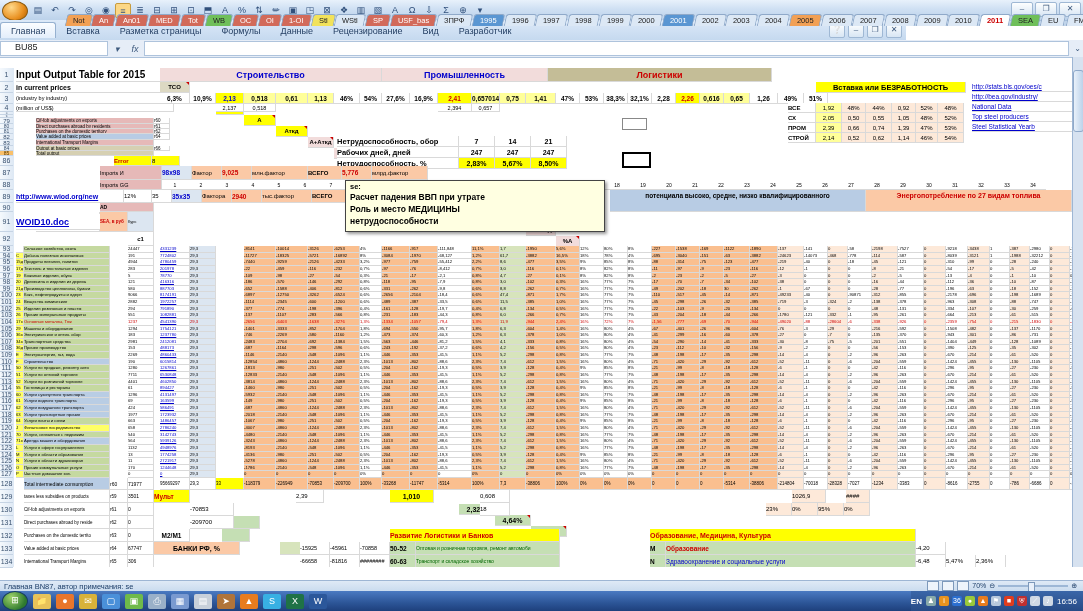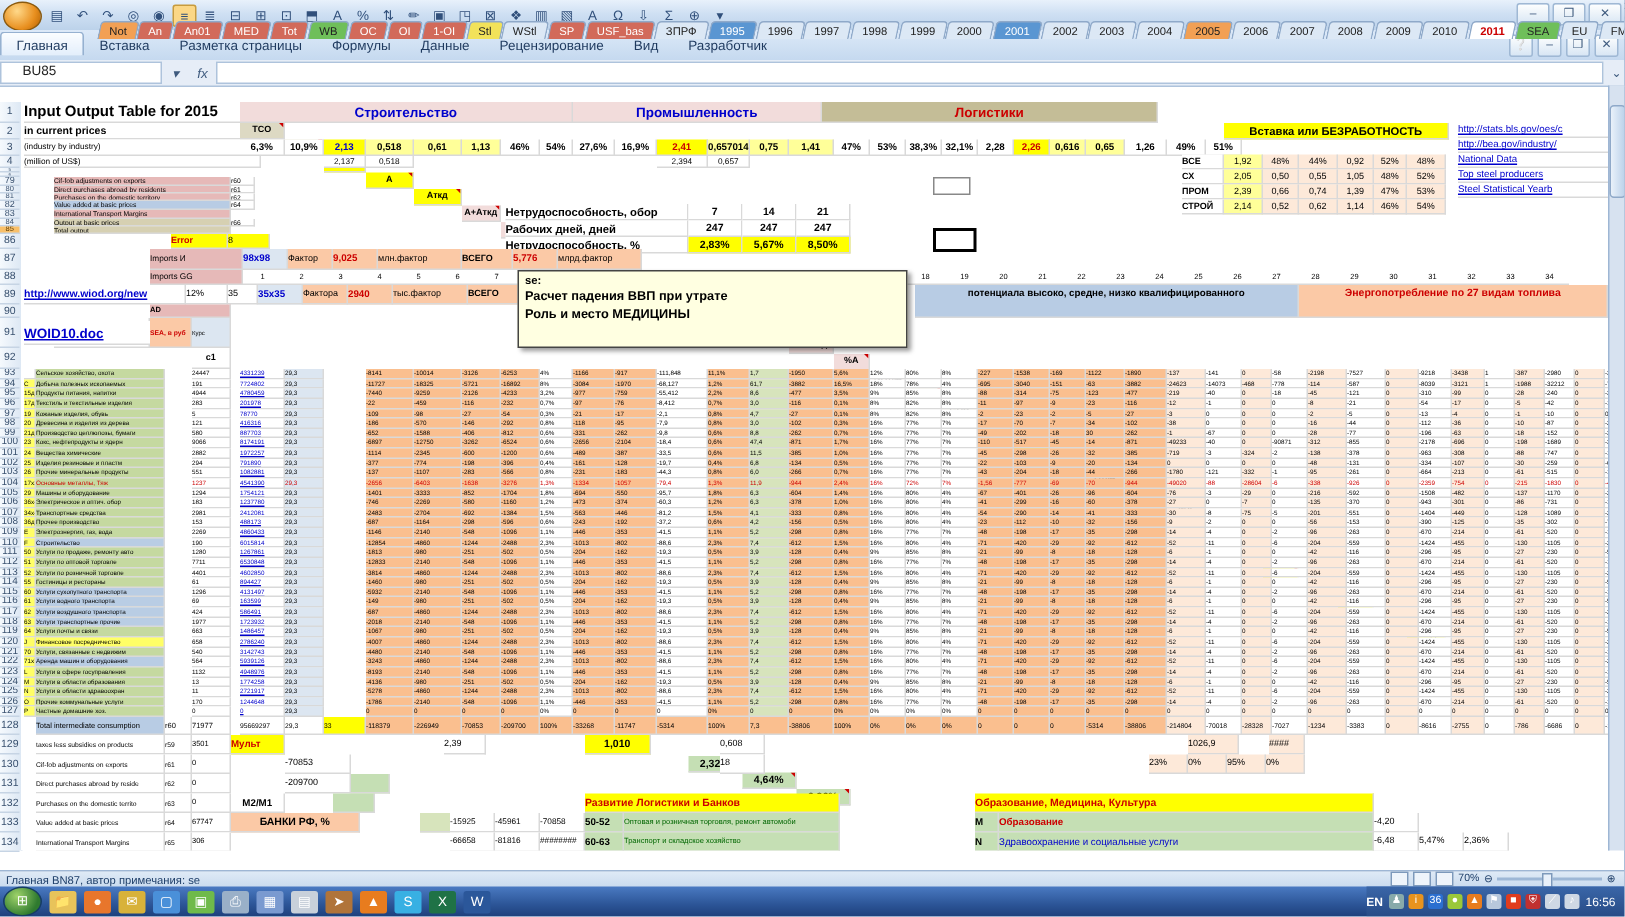--- a/index.html
+++ b/index.html
@@ -8,21 +8,21 @@
   
   #titlebar{left:0;top:0;width:1083px;height:20px;background:linear-gradient(#e8f1fb,#cfe0f3 45%,#bcd2ea);border-bottom:1px solid #a6bedb;}
   #orb{left:2px;top:1px;width:24px;height:18px;border-radius:50%;background:radial-gradient(circle at 35% 30%,#ffd98a,#e88f1f 60%,#b05e00);border:1px solid #8a5a10;}
   .qat{display:flex;align-items:center;gap:1px;position:absolute;left:30px;top:1px;height:18px;}
   .qat .ic{width:16px;height:15px;font-size:9px;line-height:15px;text-align:center;color:#31507b;border-radius:2px;}
   .qat .ic.hl{background:#fbd786;border:1px solid #c79b3e;box-sizing:border-box;}
   #title-text{left:0;top:3px;width:1083px;text-align:center;font-size:9px;color:#3e5a7e;}
   .winbtns{right:2px;top:2px;display:flex;gap:2px;}
   .winbtn{width:20px;height:13px;font-size:8px;line-height:12px;text-align:center;color:#3e5a7e;background:linear-gradient(#fdfefe,#d8e6f4);border:1px solid #9fb8d4;border-radius:2px;}
   
-  #menurow{left:0;top:20px;width:1083px;height:20px;background:linear-gradient(#dce9f8,#c5d9ef);border-bottom:1px solid #96b1d0;}
+  #menurow{left:0;top:20px;width:906px;height:20px;background:linear-gradient(#dce9f8,#c5d9ef);border-bottom:1px solid #96b1d0;}
   .mtab{display:inline-block;padding:3px 10px 2px 10px;font-size:9px;color:#1f3a5f;}
   .mtab.active{background:linear-gradient(#fbfdff,#e3eefb);border:1px solid #96b1d0;border-bottom:none;border-radius:3px 3px 0 0;}
   .ribbtns{position:absolute;right:4px;top:3px;display:flex;gap:3px;}
   
   #formulabar{left:0;top:40px;width:1083px;height:17px;background:#e6edf7;border-bottom:1px solid #aec3dc;display:flex;align-items:center;}
   #namebox{width:92px;height:13px;background:#fff;border:1px solid #aec3dc;font-size:9px;padding-left:14px;color:#222;}
   .fxbtn{width:18px;text-align:center;font-size:9px;font-style:italic;color:#3e5a7e;}
   #formulafield{flex:1;height:13px;background:#fff;border:1px solid #aec3dc;margin-right:14px;}
   #fb-chev{position:absolute;right:2px;top:44px;font-size:8px;color:#3e5a7e;}
   
@@ -1891,20 +1891,21 @@
       <div class="cell grn2" style="left: 652px; top: 487px; width: 250px; height: 13px; font-size: 6.5px; line-height: 13px; text-align: left; color: rgb(0, 0, 204);">Здравоохранение и социальные услуги</div>
       <div class="cell wht" style="left: 902px; top: 487px; width: 30px; height: 13px; font-size: 6px; line-height: 13px;">-6,48</div>
       <div class="cell wht" style="left: 932px; top: 487px; width: 30px; height: 13px; font-size: 6px; line-height: 13px;">5,47%</div>
       <div class="cell wht" style="left: 962px; top: 487px; width: 30px; height: 13px; font-size: 6px; line-height: 13px;">2,36%</div>
       <div class="cell wht blue und bold" style="left: 2px; top: 146px; width: 84px; height: 16px; font-size: 9px; line-height: 16px; text-align: left; border-right: none;">WOID10.doc</div>
       <div style="position: absolute; left: 608px; top: 84px; width: 25px; height: 12px; border: 2px solid rgb(0, 0, 0); background: rgb(255, 255, 255); z-index: 20;"></div>
       <div style="position: absolute; left: 331px; top: 112px; width: 250px; height: 48px; background: rgb(255, 255, 225); border: 1px solid rgb(68, 68, 68); box-shadow: rgba(0, 0, 0, 0.4) 2px 2px 3px; padding: 1px 4px; z-index: 30; font-size: 8px;">
         <div style="font-weight: bold; font-size: 7.5px;">se:</div>
         <div style="font-weight: bold; font-size: 8.5px; line-height: 12px;">Расчет падения ВВП при утрате</div>
         <div style="font-weight: bold; font-size: 8.5px; line-height: 12px;">Роль и место МЕДИЦИНЫ</div>
+        <div style="font-weight: bold; font-size: 8.5px; line-height: 12px;">нетрудоспособности</div>
       </div>
     </div>
   <div id="vscroll" class="abs"></div>
   <div id="vthumb" class="abs"></div>
 
   <div id="tabsbar">
     <span class="tnav">◄◄</span>
     <span class="tnav">◄</span>
     <span class="tnav">►</span>
     <span class="tnav">►►</span>

